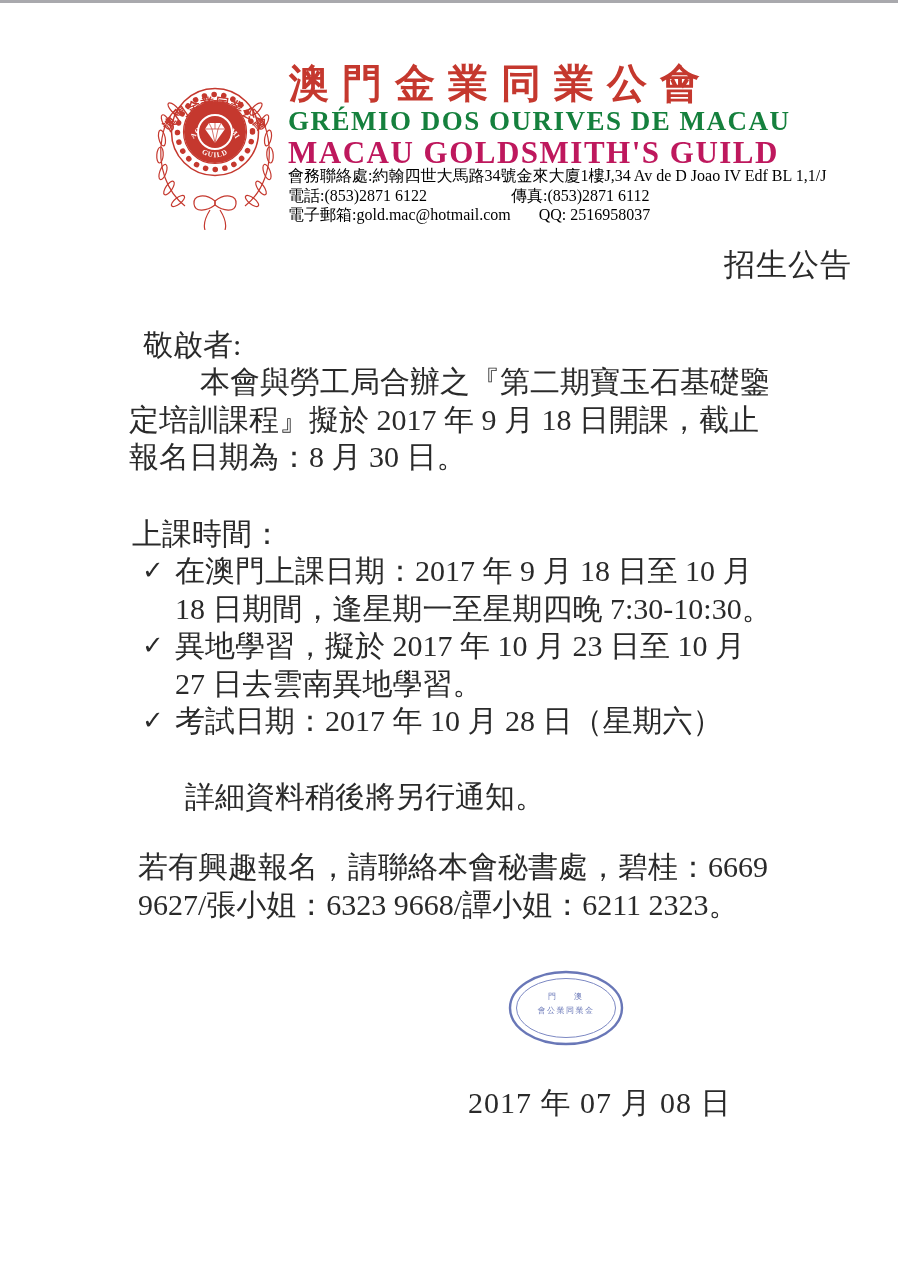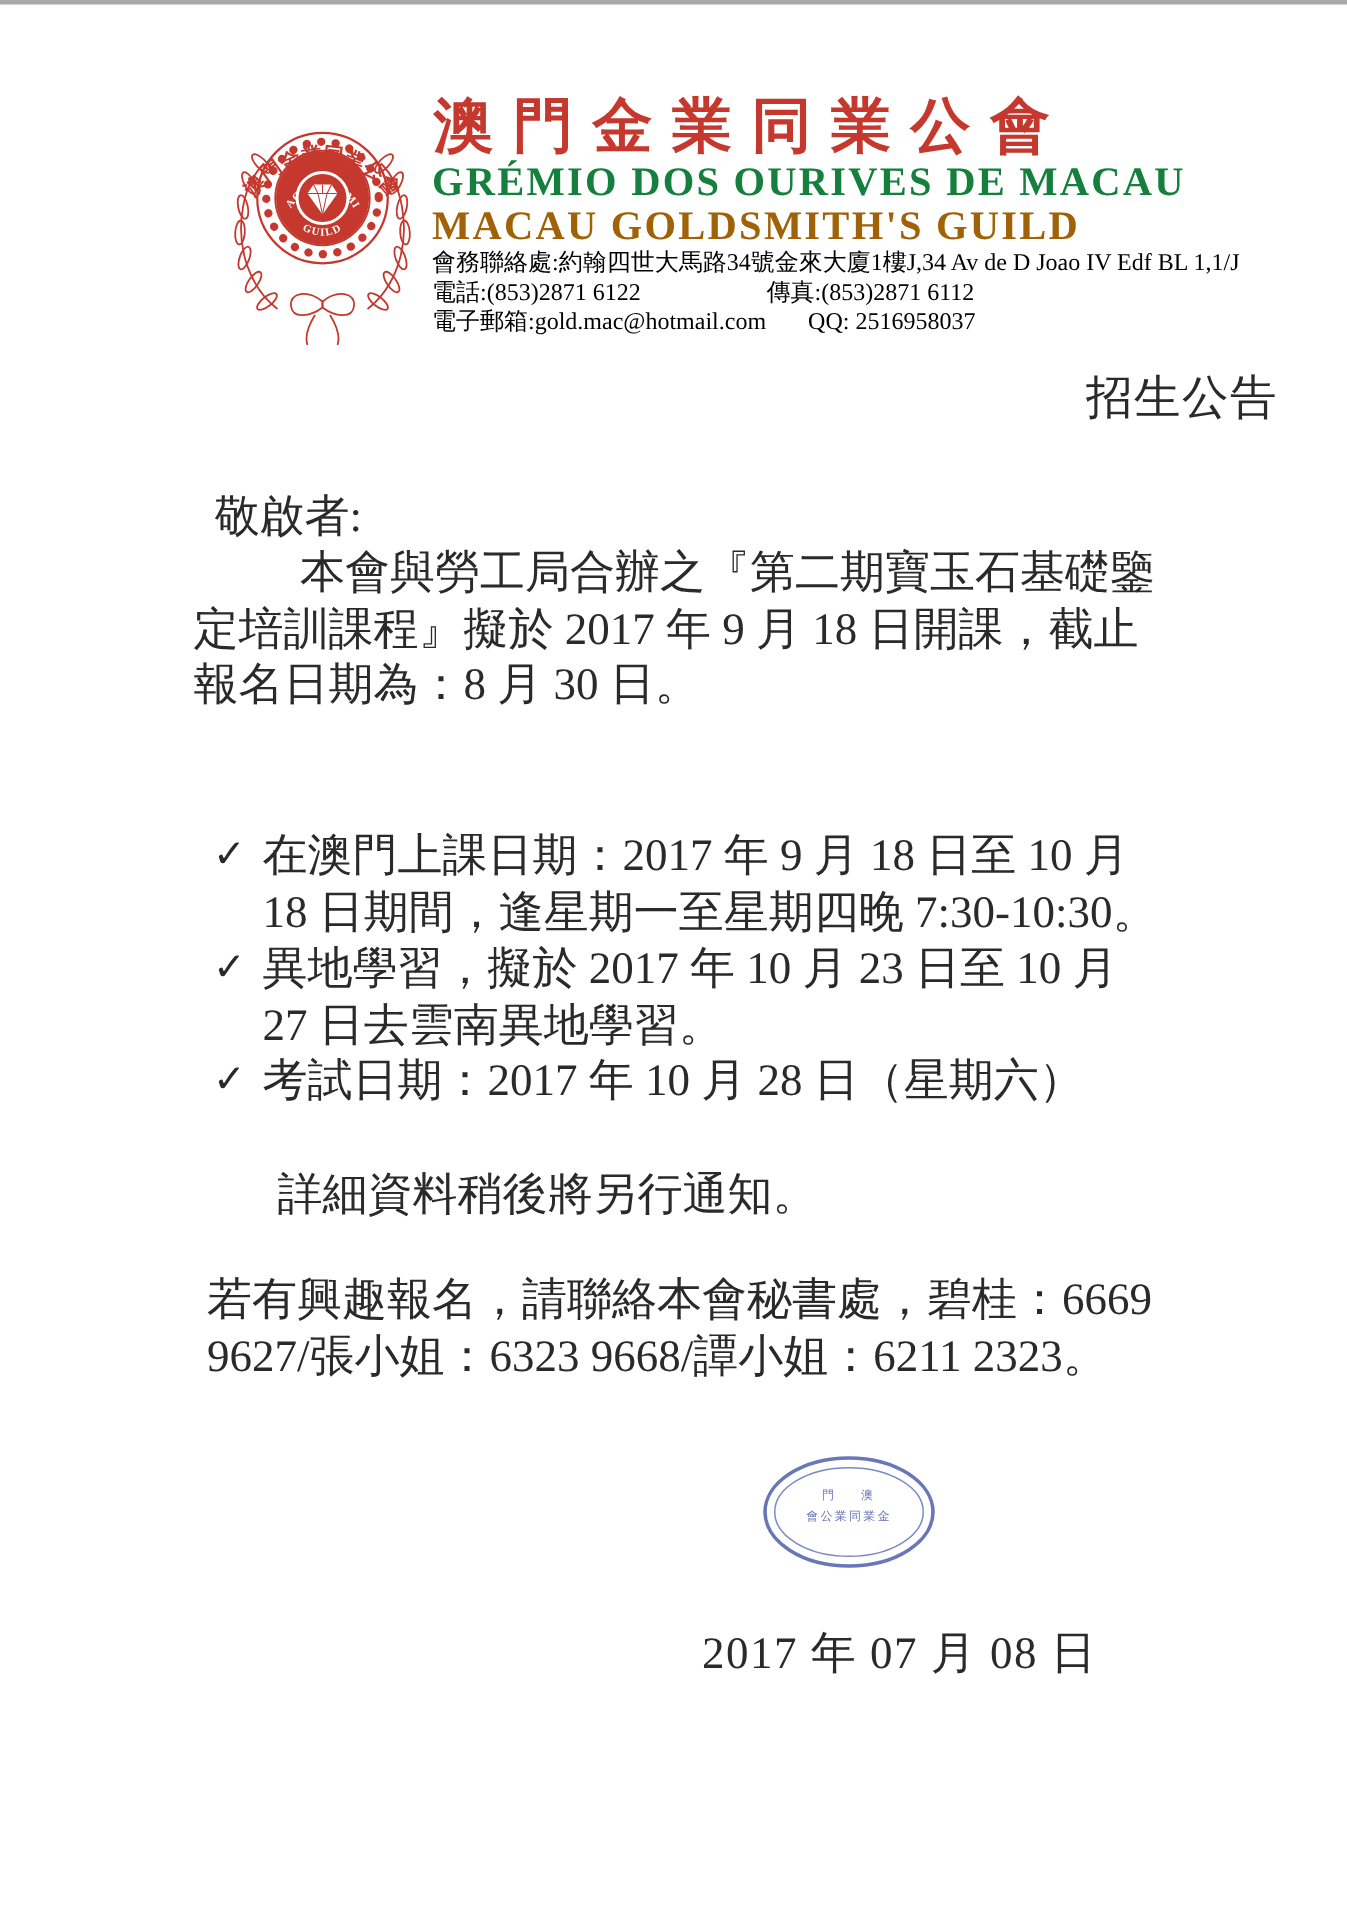--- a/index.html
+++ b/index.html
@@ -20,21 +20,21 @@
     font-size:40px;font-weight:bold;color:#c5382e;
     letter-spacing:13px;white-space:nowrap;line-height:1;
   }
   .org-pt{
     position:absolute;left:288px;top:108px;
     font-size:27px;font-weight:bold;color:#15803d;
     letter-spacing:1.5px;white-space:nowrap;line-height:1;
   }
   .org-en{
     position:absolute;left:288px;top:137px;
-    font-size:27px;font-weight:bold;color:#a16207;
+    font-size:31px;font-weight:bold;color:#be185d;
     letter-spacing:1.5px;white-space:nowrap;line-height:1;
   }
   .contact{
     position:absolute;left:288px;top:166px;
     font-size:16px;line-height:19.5px;color:#000000;white-space:nowrap;
   }
   .contact .pair1{display:inline-block;width:223px;}
   .contact .pair2{display:inline-block;}
   .contact .gap{display:inline-block;width:28px;}
 
@@ -148,20 +148,21 @@
   <div class="doc-title">招生公告</div>
 
   <div class="salutation">敬啟者:</div>
 
   <div class="intro">
     <div class="line-indent">本會與勞工局合辦之『第二期寶玉石基礎鑒</div>
     <div>定培訓課程』擬於 2017 年 9 月 18 日開課，截止</div>
     <div>報名日期為：8 月 30 日。</div>
   </div>
 
+  <div class="sched-head">上課時間：</div>
 
   <div class="bullets">
     <div class="bullet">
       <span class="check">✓</span>
       <div>在澳門上課日期：2017 年 9 月 18 日至 10 月</div>
       <div>18 日期間，逢星期一至星期四晚 7:30-10:30。</div>
     </div>
     <div class="bullet">
       <span class="check">✓</span>
       <div>異地學習，擬於 2017 年 10 月 23 日至 10 月</div>

